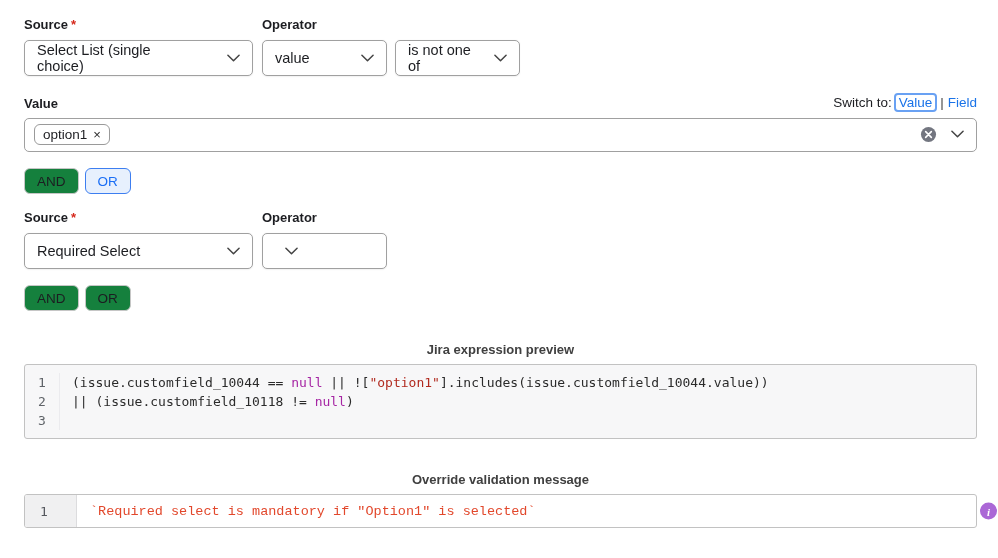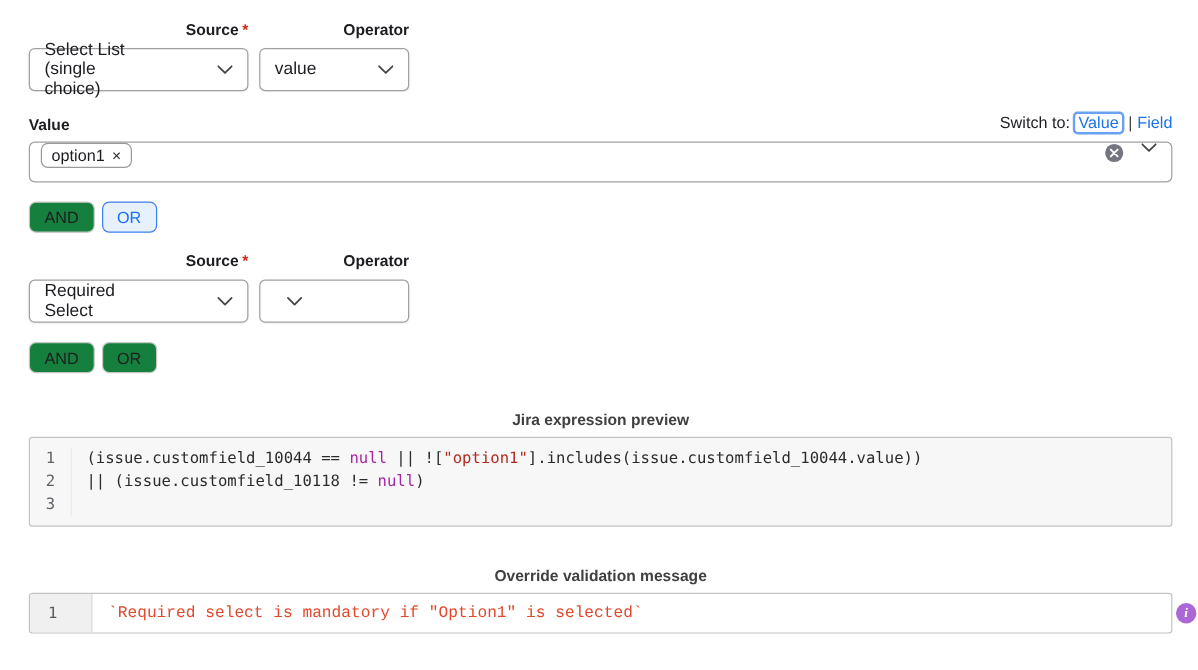--- a/index.html
+++ b/index.html
@@ -4,39 +4,39 @@
 <style>
   html,body{margin:0;padding:0;background:#ffffff;}
   body{width:998px;height:558px;font-family:"Liberation Sans",sans-serif;color:#1c1d21;-webkit-font-smoothing:antialiased;}
   .page{position:relative;padding:17px 21px 0 24px;box-sizing:border-box;width:998px;}
 
   .field-label{display:block;font-size:13px;font-weight:700;color:#1c1d21;margin-bottom:7px;line-height:16px;}
   .req{color:#d5281b;margin-left:3px;font-weight:700;}
   .label-spacer{display:block;height:23px;}
 
   .cond-row{display:flex;align-items:flex-end;}
-  .field{display:flex;flex-direction:column;align-items:flex-end;}
+  .field{display:flex;flex-direction:column;}
   .gap9{margin-left:9px;}
   .gap8{margin-left:8px;}
 
   .select{height:36px;box-sizing:border-box;border:1px solid #a0a0a0;border-radius:5px;background:#fff;
     display:flex;align-items:center;justify-content:space-between;padding:0 12px;font-size:14.5px;color:#1c1d21;
     cursor:pointer;box-shadow:0 0.5px 1.5px rgba(0,0,0,0.06);}
-  .w-source{width:183px;gap:48px;}
+  .w-source{width:229px;gap:48px;}
   .w-op{width:125px;}
   .chev{width:13px;height:8px;flex:none;margin-left:10px;}
 
   .value-head{display:flex;justify-content:space-between;align-items:flex-end;margin-top:17px;}
   .switch{font-size:13.5px;color:#1c1d21;display:flex;align-items:center;}
   .switch a{color:#1a73e8;text-decoration:none;cursor:pointer;}
   .switch .active{border:2px solid #69a1f3;border-radius:4px;padding:0 3px;margin-left:2px;}
   .switch .sep{color:#444;margin:0 4px 0 3px;}
 
   .multiselect{height:34px;box-sizing:border-box;border:1px solid #a0a0a0;border-radius:5px;background:#fff;
-    display:flex;align-items:flex-start;padding:0 12px 2px 9px;margin-top:6px;cursor:text;}
+    display:flex;align-items:center;padding:0 12px 2px 9px;margin-top:6px;cursor:text;}
   .chip{display:inline-flex;align-items:center;border:1px solid #9a9a9a;border-radius:6px;padding:2px 8px;
     font-size:13.5px;color:#1c1d21;background:#fff;gap:6px;}
   .chip-x{font-size:13px;color:#2b2b2b;cursor:pointer;line-height:1;}
   .ms-spacer{flex:1;}
   .clear-circle{width:17px;height:17px;flex:none;cursor:pointer;margin-right:14px;}
 
   .btn-row{display:flex;gap:6px;margin-top:16px;}
   .btn{height:26px;box-sizing:border-box;padding:0 12px;border:1px solid #c6c6c6;border-radius:6px;background:#15803d;
     font-size:13.5px;color:#1c1d21;font-family:"Liberation Sans",sans-serif;cursor:pointer;display:flex;align-items:center;}
   .btn.selected{background:#e7f0fd;border:1px solid #3d7ef0;color:#1a6ef5;}
@@ -79,20 +79,29 @@
         <span>Select List (single choice)</span>
         <svg class="chev" viewBox="0 0 14 8">
             <path d="M1 1l6 6 6-6" fill="none" stroke="#444" stroke-width="1.6" stroke-linecap="round" stroke-linejoin="round"></path>
           </svg>
       </div>
     </div>
     <div class="field gap9">
       <label class="field-label">Operator</label>
       <div class="select w-op">
         <span>value</span>
+        <svg class="chev" viewBox="0 0 14 8">
+            <path d="M1 1l6 6 6-6" fill="none" stroke="#444" stroke-width="1.6" stroke-linecap="round" stroke-linejoin="round"></path>
+          </svg>
+      </div>
+    </div>
+    <div class="field gap8">
+      <span class="label-spacer"></span>
+      <div class="select w-op">
+        <span>is not one of</span>
         <svg class="chev" viewBox="0 0 14 8">
             <path d="M1 1l6 6 6-6" fill="none" stroke="#444" stroke-width="1.6" stroke-linecap="round" stroke-linejoin="round"></path>
           </svg>
       </div>
     </div>
   </div>
 
   <div class="value-head">
     <label class="field-label" style="margin-bottom:0;">Value</label>
     <div class="switch">

